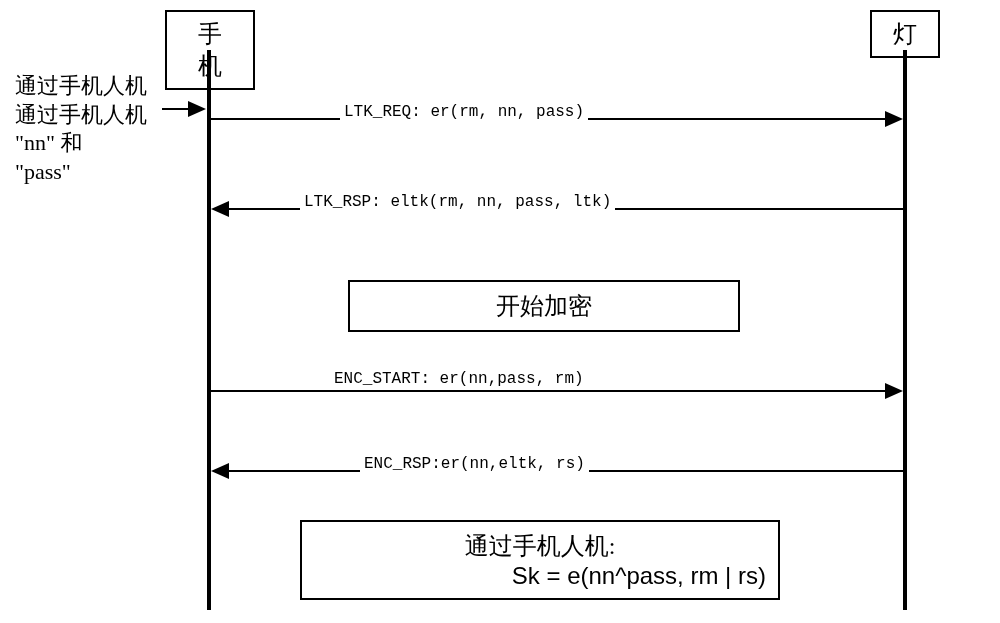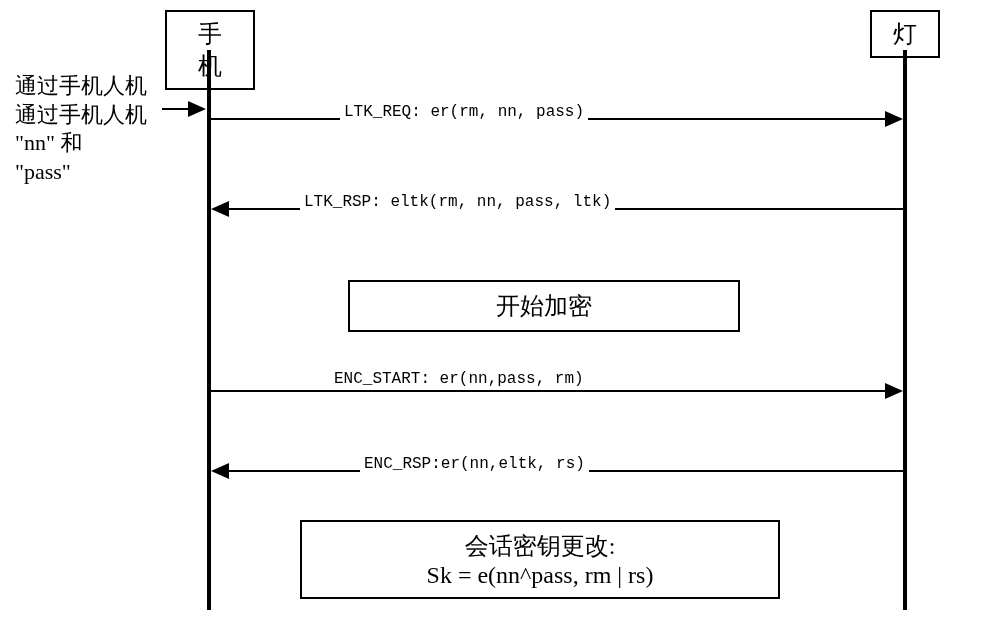--- a/index.html
+++ b/index.html
@@ -58,21 +58,22 @@
     }
     .note-box {
       position: absolute;
       border: 2px solid #000;
       font-size: 24px;
       background: #fff;
       text-align: center;
       padding: 8px 12px;
     }
     .note-box-small {
-      font-family: Liberation Serif, serif;
+      font-family: Liberation Sans, sans-serif;
+      text-align: right;
     }
     .side-note {
       position: absolute;
       font-size: 22px;
       text-align: left;
       line-height: 1.3;
     }
     .found-arrow-line {
       position: absolute;
       height: 2px;
@@ -119,15 +120,15 @@
 
 <div class="arrow-line" style="left:211px; top:390px; width:676px;"></div>
 <div class="arrow-head-right" style="left:885px; top:383px;"></div>
 <div class="msg-label" style="left:330px; top:370px;">ENC_START: er(nn,pass, rm)</div>
 
 <div class="arrow-line" style="left:229px; top:470px; width:674px;"></div>
 <div class="arrow-head-left" style="left:211px; top:463px;"></div>
 <div class="msg-label" style="left:360px; top:455px;">ENC_RSP:er(nn,eltk, rs)</div>
 
 <div class="note-box" style="left:300px; top:520px; width:480px;">
-  <div>会话密钥更改:</div>
+  <div>通过手机人机:</div>
   <div class="note-box-small">Sk = e(nn^pass, rm | rs)</div>
 </div>
 
 </body></html>

